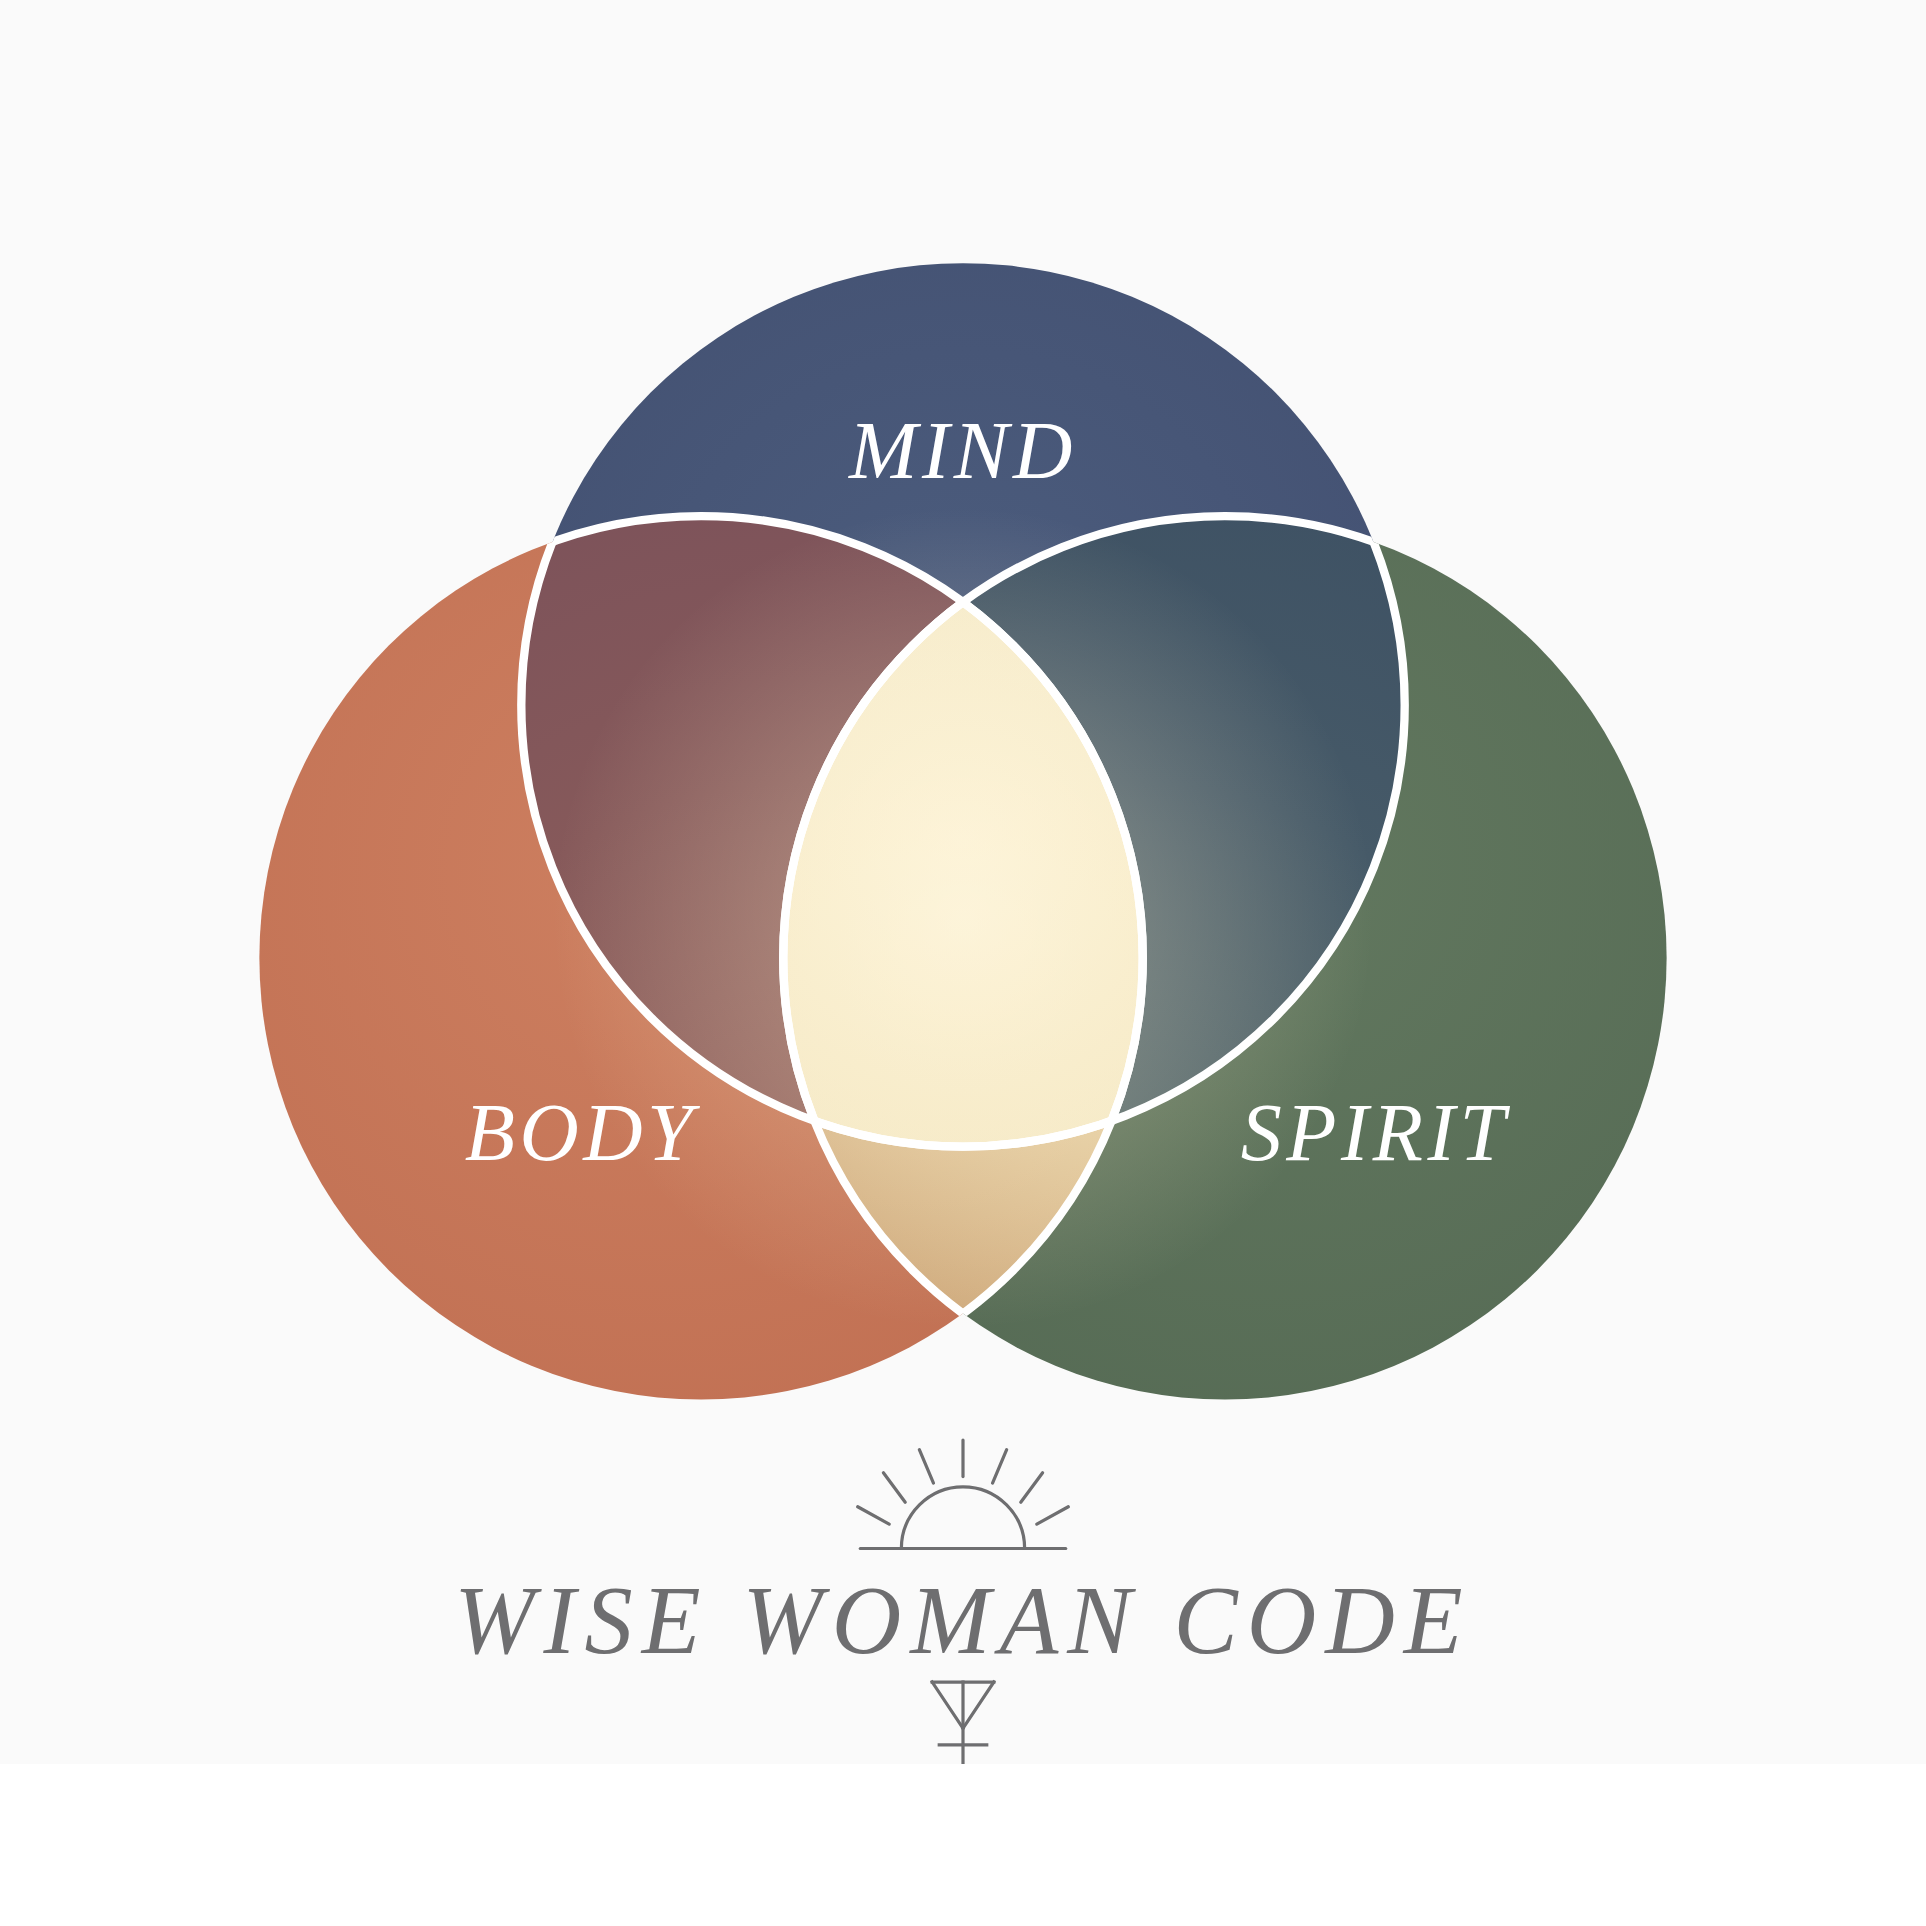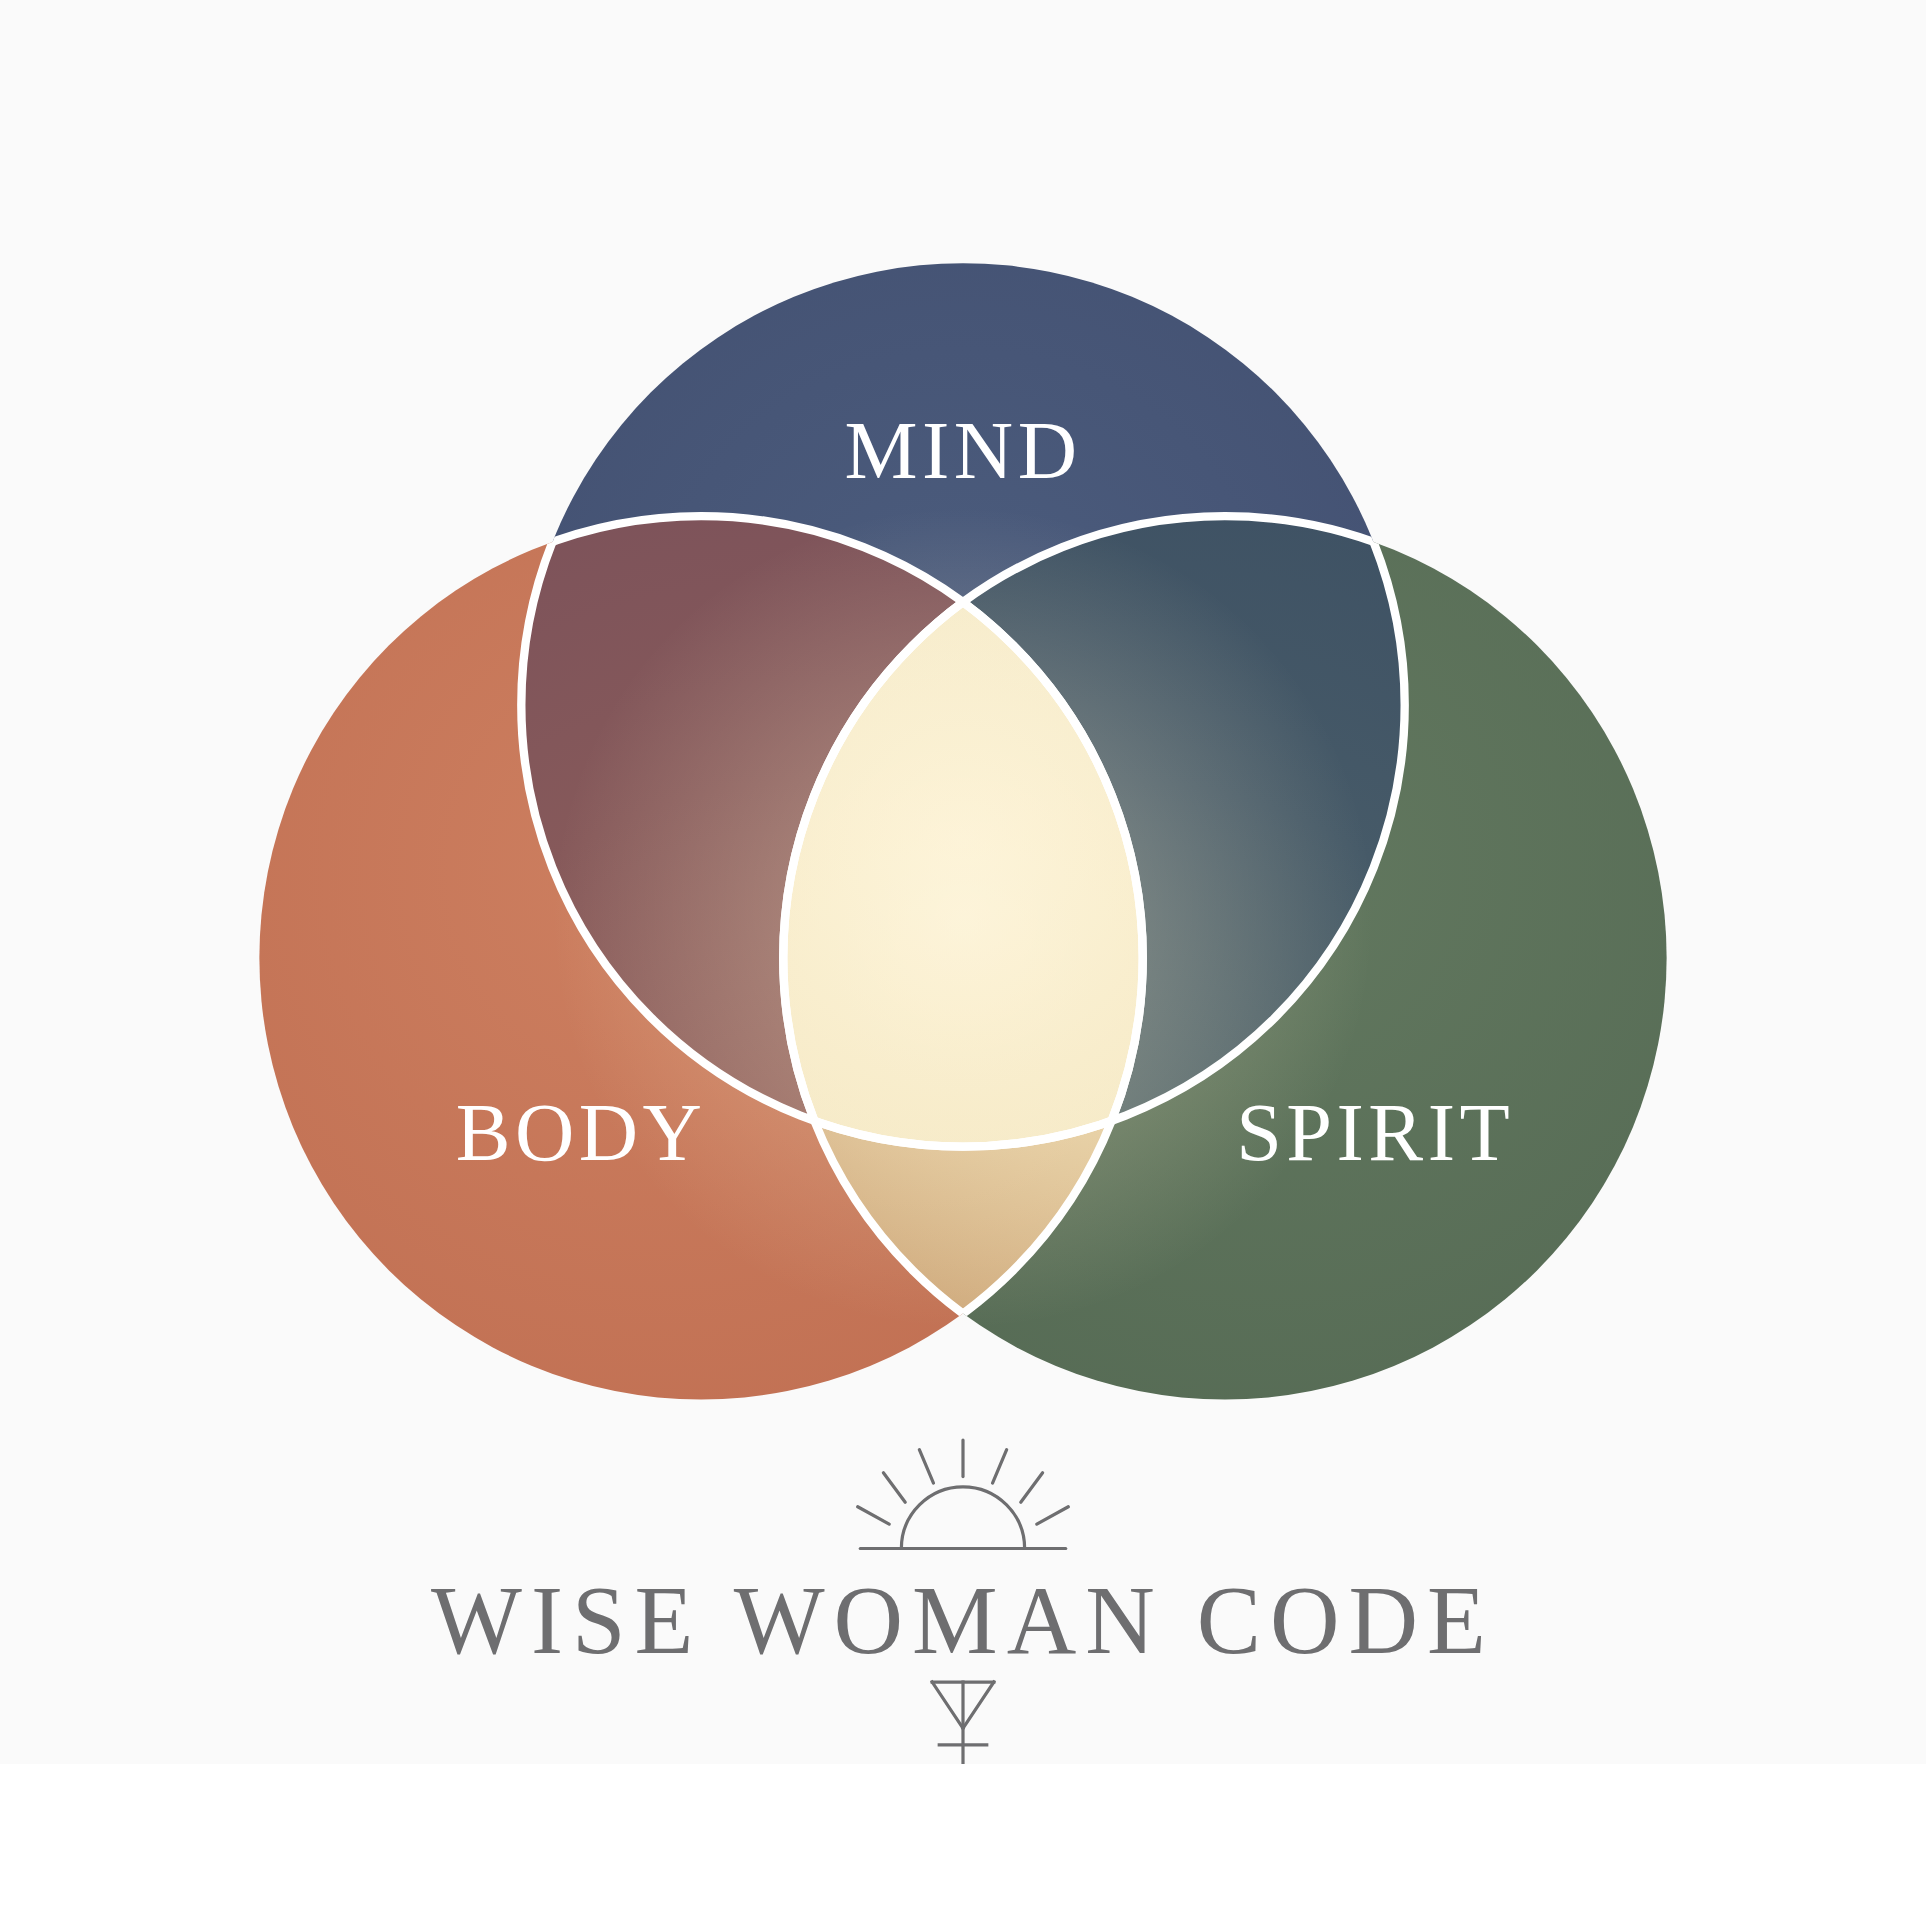--- a/index.html
+++ b/index.html
@@ -7,20 +7,21 @@
     padding: 0;
     background: #ffffff;
   }
   #stage {
     position: relative;
     width: 1926px;
     height: 1764px;
     background: #fafafa;
     overflow: hidden;
     font-family: "Liberation Serif", "DejaVu Serif", serif;
+    font-style: italic;
   }
   #venn-svg {
     position: absolute;
     left: 0;
     top: 0;
     width: 1926px;
     height: 1926px;
     display: block;
   }
   .venn-label {

